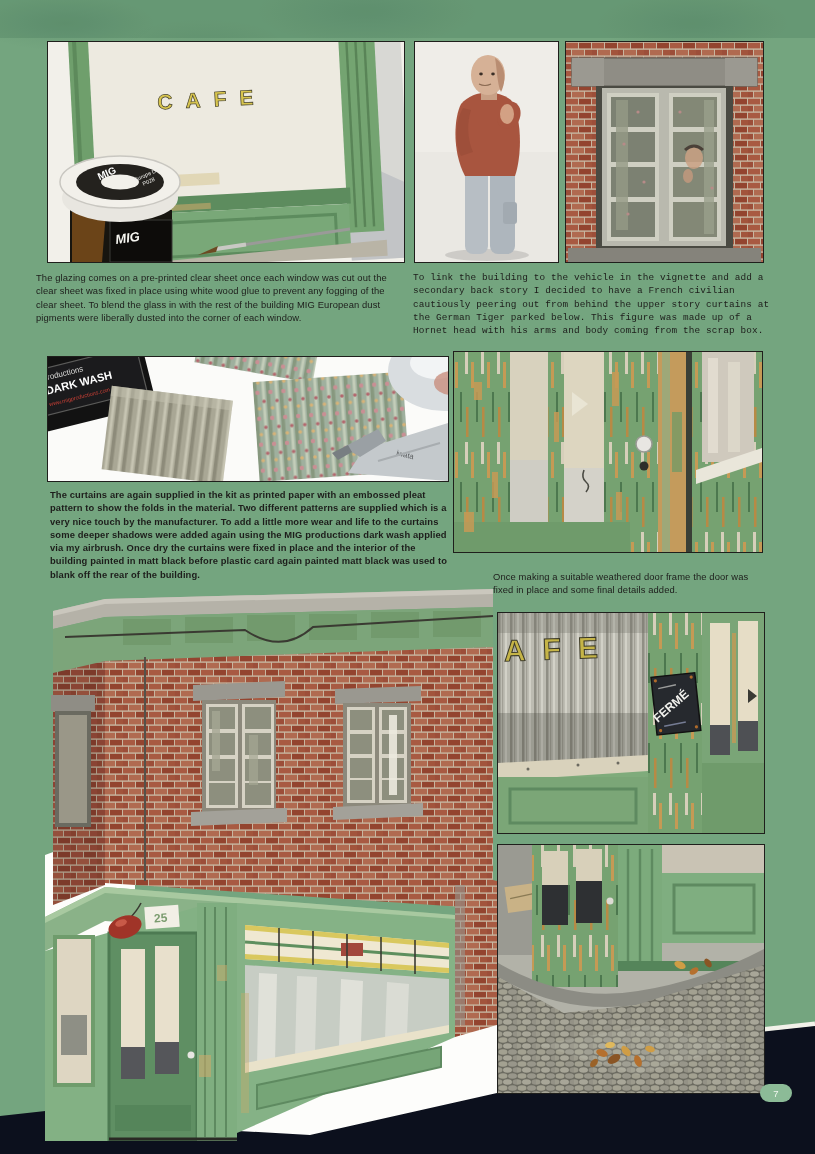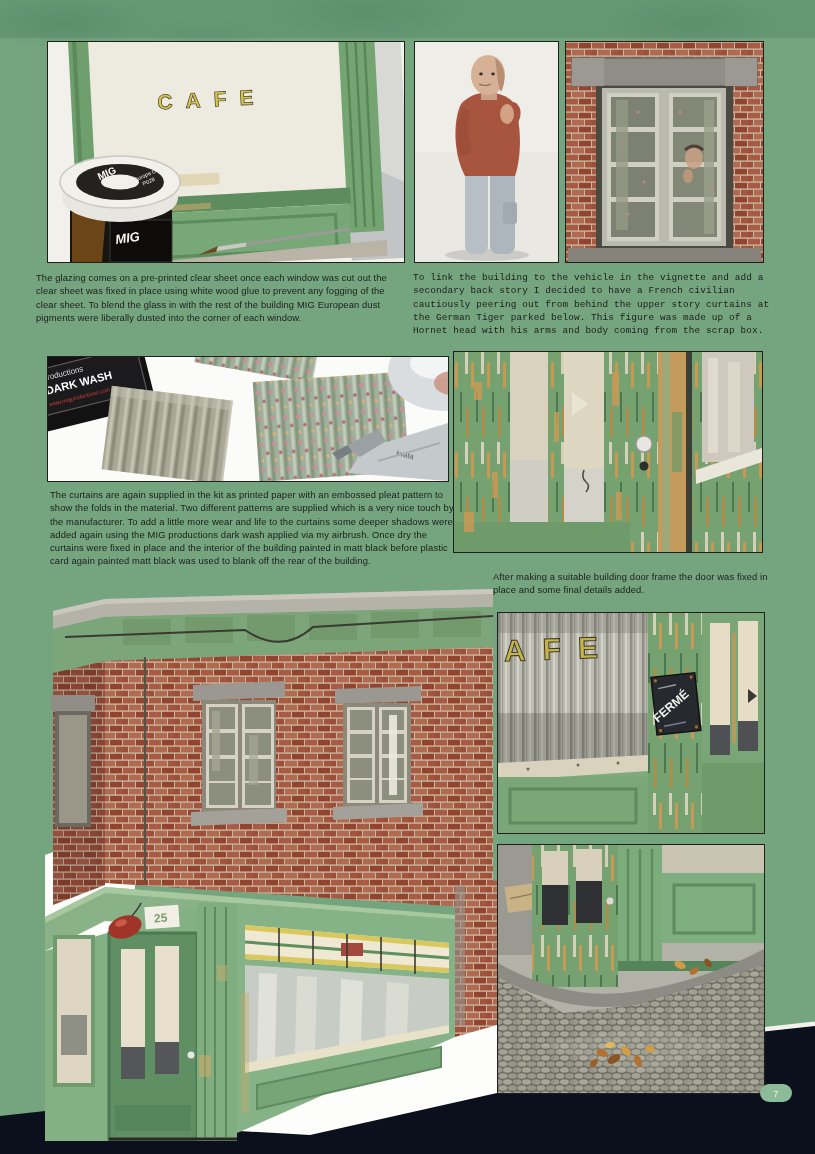--- a/index.html
+++ b/index.html
@@ -16,21 +16,21 @@
   .p1{left:47px;top:41px;}
   .p2{left:414px;top:41px;}
   .p3{left:565px;top:41px;}
   .p4{left:47px;top:356px;}
   .p5{left:453px;top:351px;}
   .p6{left:497px;top:612px;}
   .p7{left:497px;top:844px;}
   .cap{position:absolute;margin:0;font-size:9.4px;line-height:13.3px;color:#1d1d1b;letter-spacing:.12px;}
   .c1{left:36px;top:271px;width:360px;}
   .c2{left:413px;top:271px;width:362px;font-family:Liberation Mono, monospace;}
-  .c3{left:50px;top:488px;width:404px;}
+  .c3{left:50px;top:488px;width:404px;font-weight:bold;}
   .c4{left:493px;top:570px;width:276px;}
   .footer{position:absolute;left:0;top:984px;z-index:1;}
   .cutout-white{position:absolute;left:45px;top:820px;width:452px;height:315px;background:#fdfdfb;z-index:2;
     clip-path:polygon(0px 35px,90px 2px,90px 180px,452px 186px,452px 273px,265px 315px,0px 300px);}
   .bldg{position:absolute;left:45px;top:585px;z-index:3;}
   .z4{z-index:4;}
   .pill{position:absolute;left:760px;top:1084px;width:32px;height:18px;border-radius:9px;background:#8cbb97;
     z-index:6;display:flex;align-items:center;justify-content:center;color:#f2f7f0;font-size:9.5px;}
 </style>
 </head>
@@ -407,21 +407,21 @@
     <g fill="#c79a55" opacity=".85">
       <rect x="20" y="30" width="8" height="18"></rect>
         <rect x="38" y="120" width="6" height="26"></rect>
       <rect x="100" y="60" width="5" height="30"></rect>
         <rect x="158" y="20" width="7" height="34"></rect>
       <rect x="162" y="140" width="6" height="28"></rect>
         <rect x="10" y="160" width="10" height="20"></rect>
     </g>
   </svg>
 
-  <p class="cap c4">After making a suitable building door frame the door was fixed in place and some final details added.</p>
+  <p class="cap c4">Once making a suitable weathered door frame the door was fixed in place and some final details added.</p>
 
   <svg class="ph p6 z4" width="266" height="220" viewBox="0 0 266 220">
     <defs>
       <pattern id="corr" width="12" height="12" patternUnits="userSpaceOnUse">
         <rect width="12" height="12" fill="#bdbcb2"></rect>
         <rect x="0" width="2.5" height="12" fill="#908f85"></rect>
         <rect x="7" width="2" height="12" fill="#d2d1c7"></rect>
         <rect x="4" width="1.2" height="12" fill="#a19f95"></rect>
       </pattern>
     </defs>

